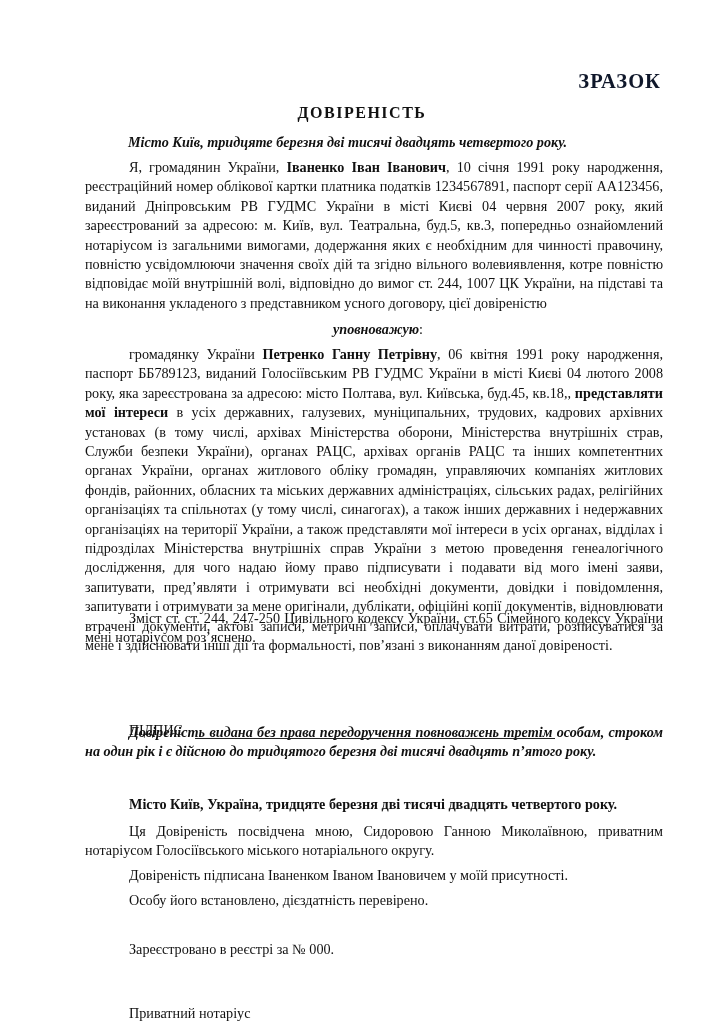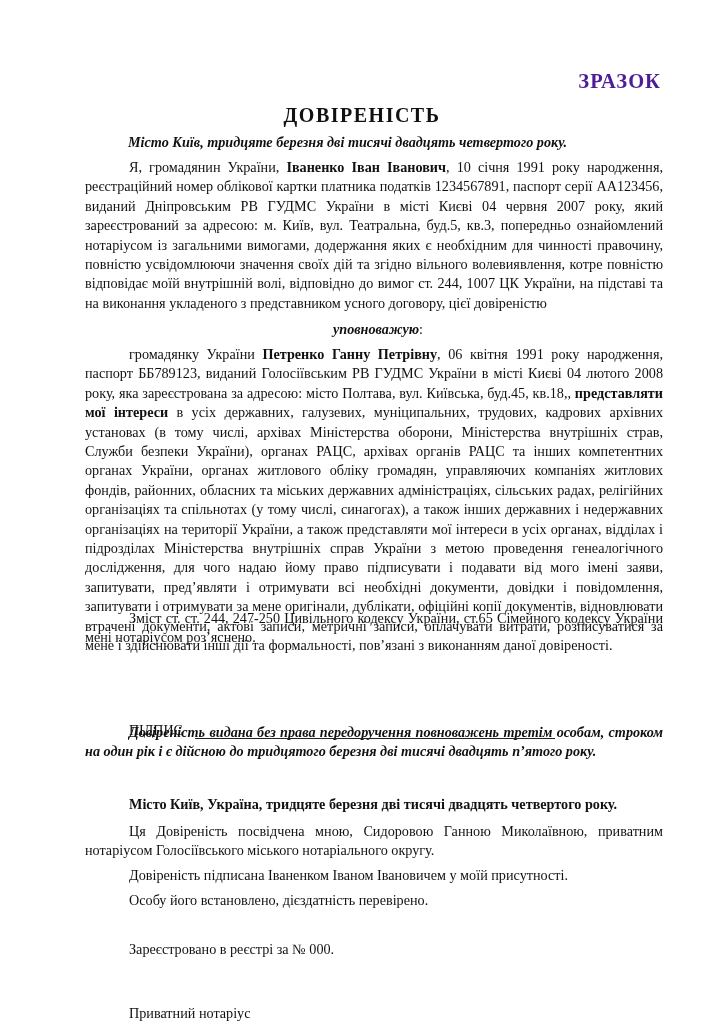--- a/index.html
+++ b/index.html
@@ -1,22 +1,22 @@
 <!DOCTYPE html>
 <html><head>
 <meta charset="utf-8">
 <style>
   html, body { margin: 0; padding: 0; background: #ffffff; }
   body { width: 724px; height: 1024px; position: relative; overflow: hidden;
          font-family: "Liberation Serif", "DejaVu Serif", serif; color: #111; }
   .page { position: absolute; left: 0; top: 0; width: 724px; height: 1024px; }
-  .stamp { position: absolute; right: 63px; top: 70px; color: #4c1d95;
+  .stamp { position: absolute; right: 63px; top: 70px; color: #0f172a;
            font-weight: bold; font-size: 20.5px; letter-spacing: 1px; }
   .title { position: absolute; left: 0; right: 0; top: 104px; text-align: center;
-           font-weight: bold; font-size: 20px; letter-spacing: 1.5px; }
+           font-weight: bold; font-size: 16px; letter-spacing: 1.5px; }
   .place-date { position: absolute; left: 128px; right: 60px; top: 134px; 
                 font-weight: bold; font-style: italic; font-size: 14.2px; }
   .body { position: absolute; left: 85px; width: 578px; font-size: 14.2px; line-height: 19.4px;
           text-align: justify; }
   .para { margin: 0; text-indent: 44px; }
   .p1 { top: 158px; }
   .authorize { position: absolute; left: 0; right: 0; top: 321px; text-align: center;
                font-weight: bold; font-style: italic; font-size: 14.2px; padding-left: 32px; }
   .authorize .colon { font-weight: normal; font-style: normal; }
   .p2 { top: 345px; }

